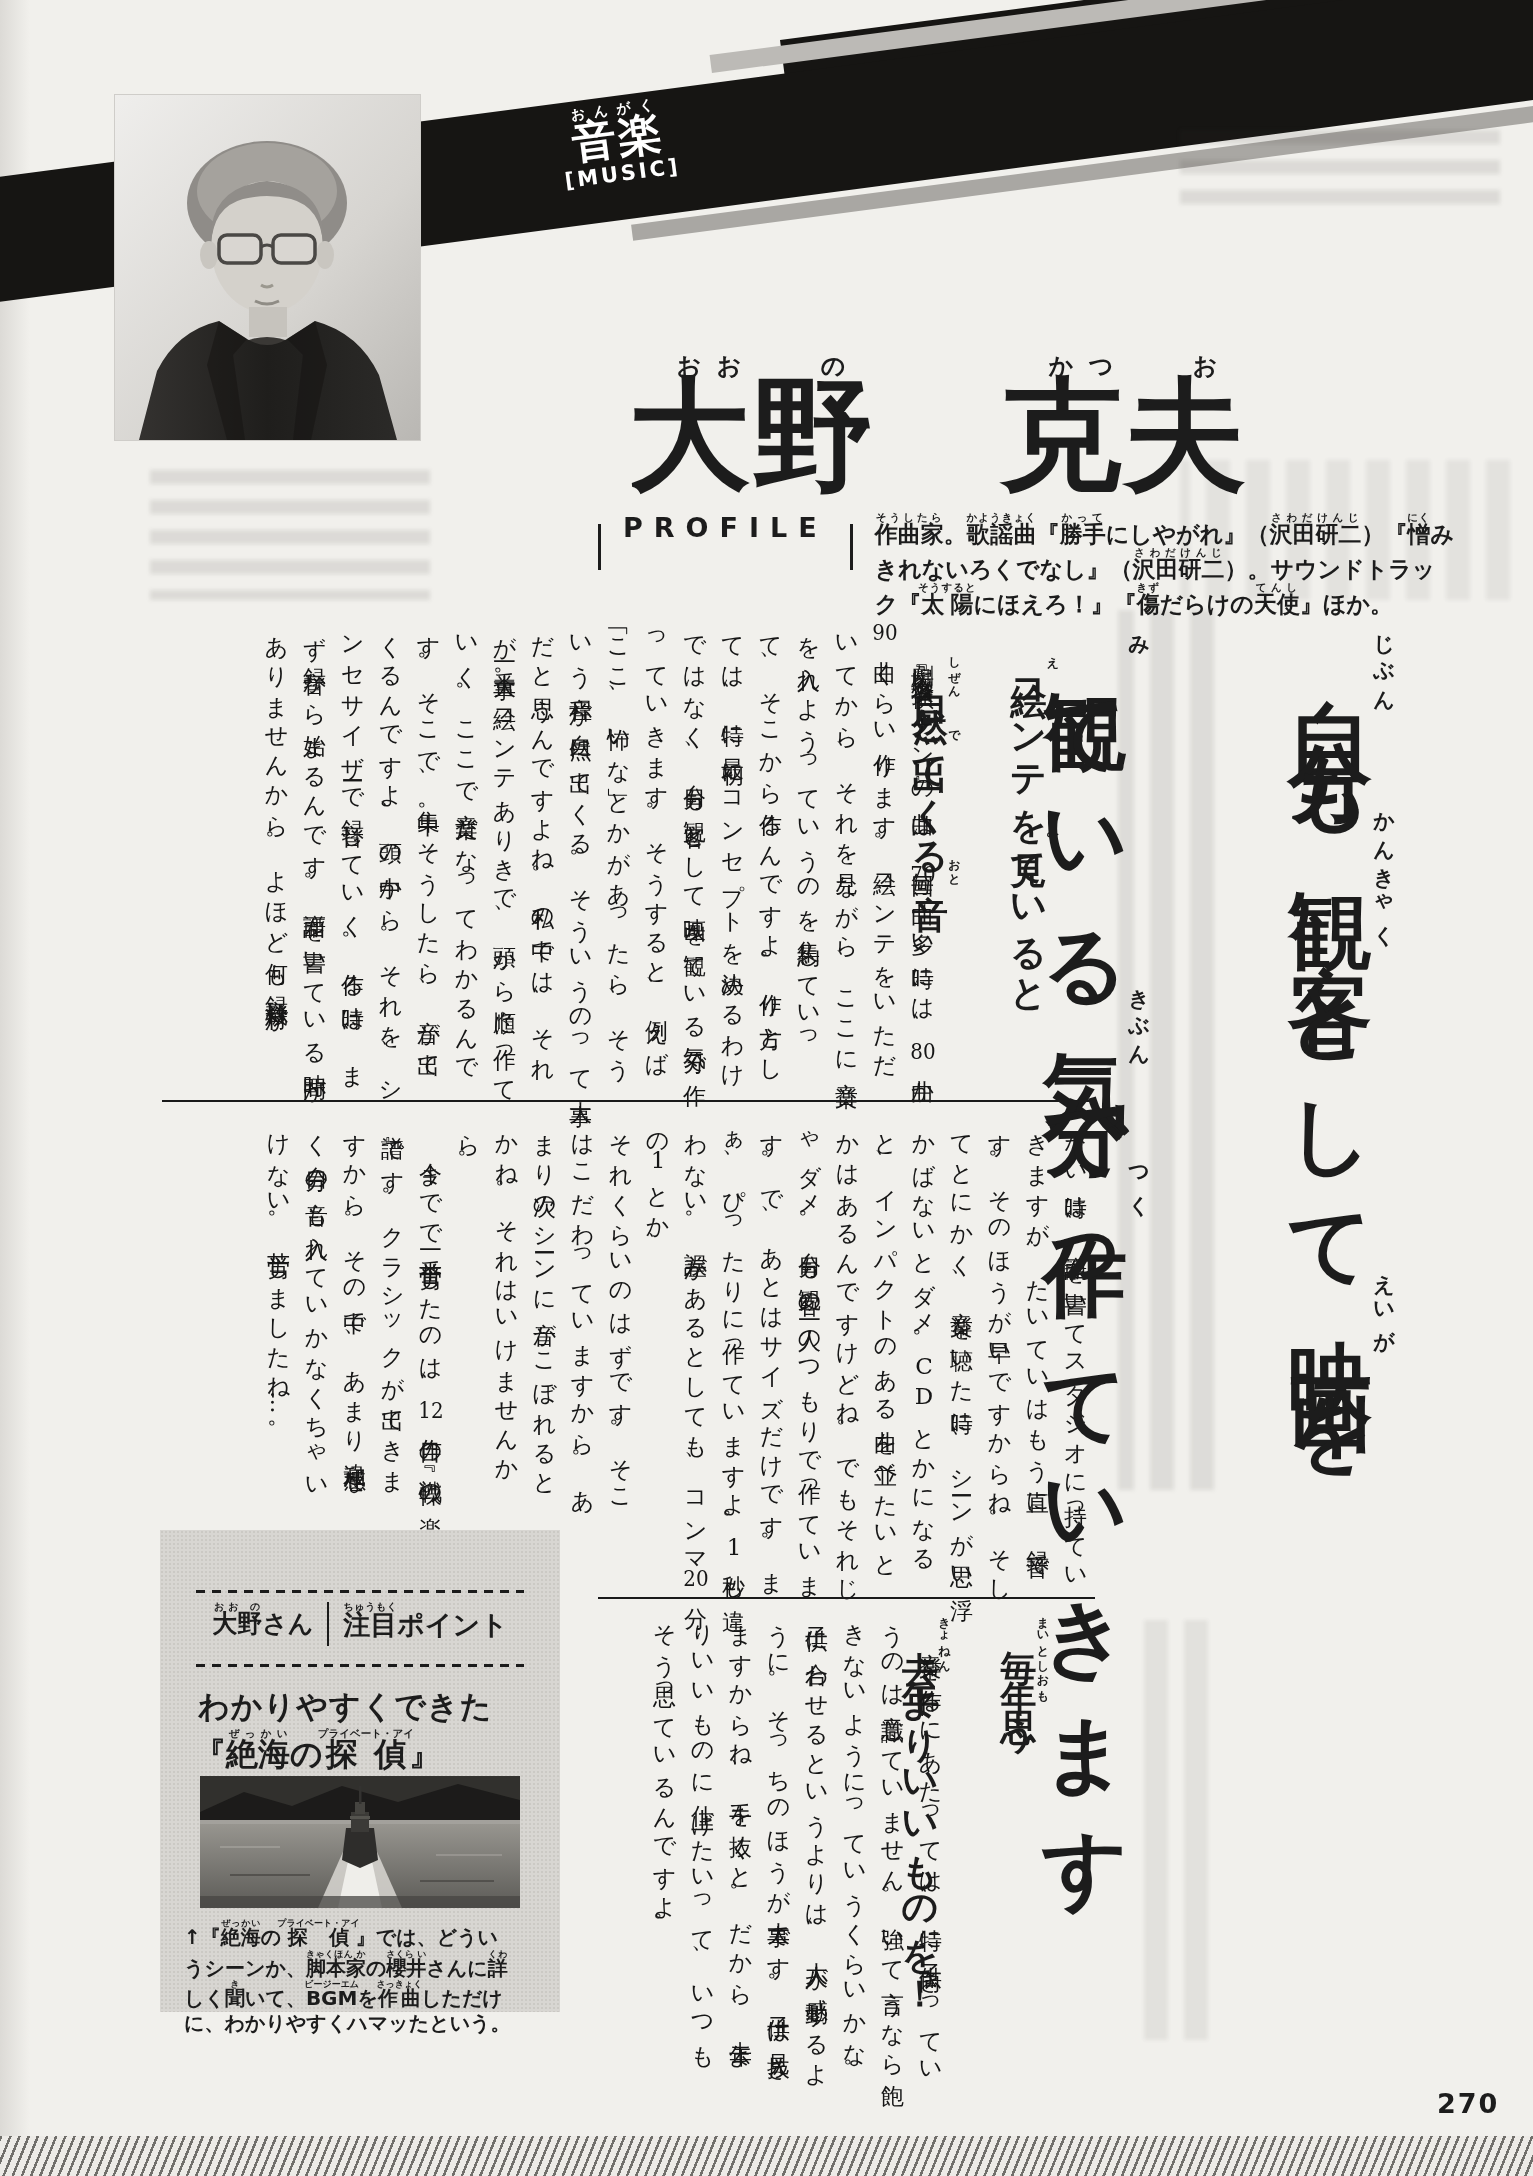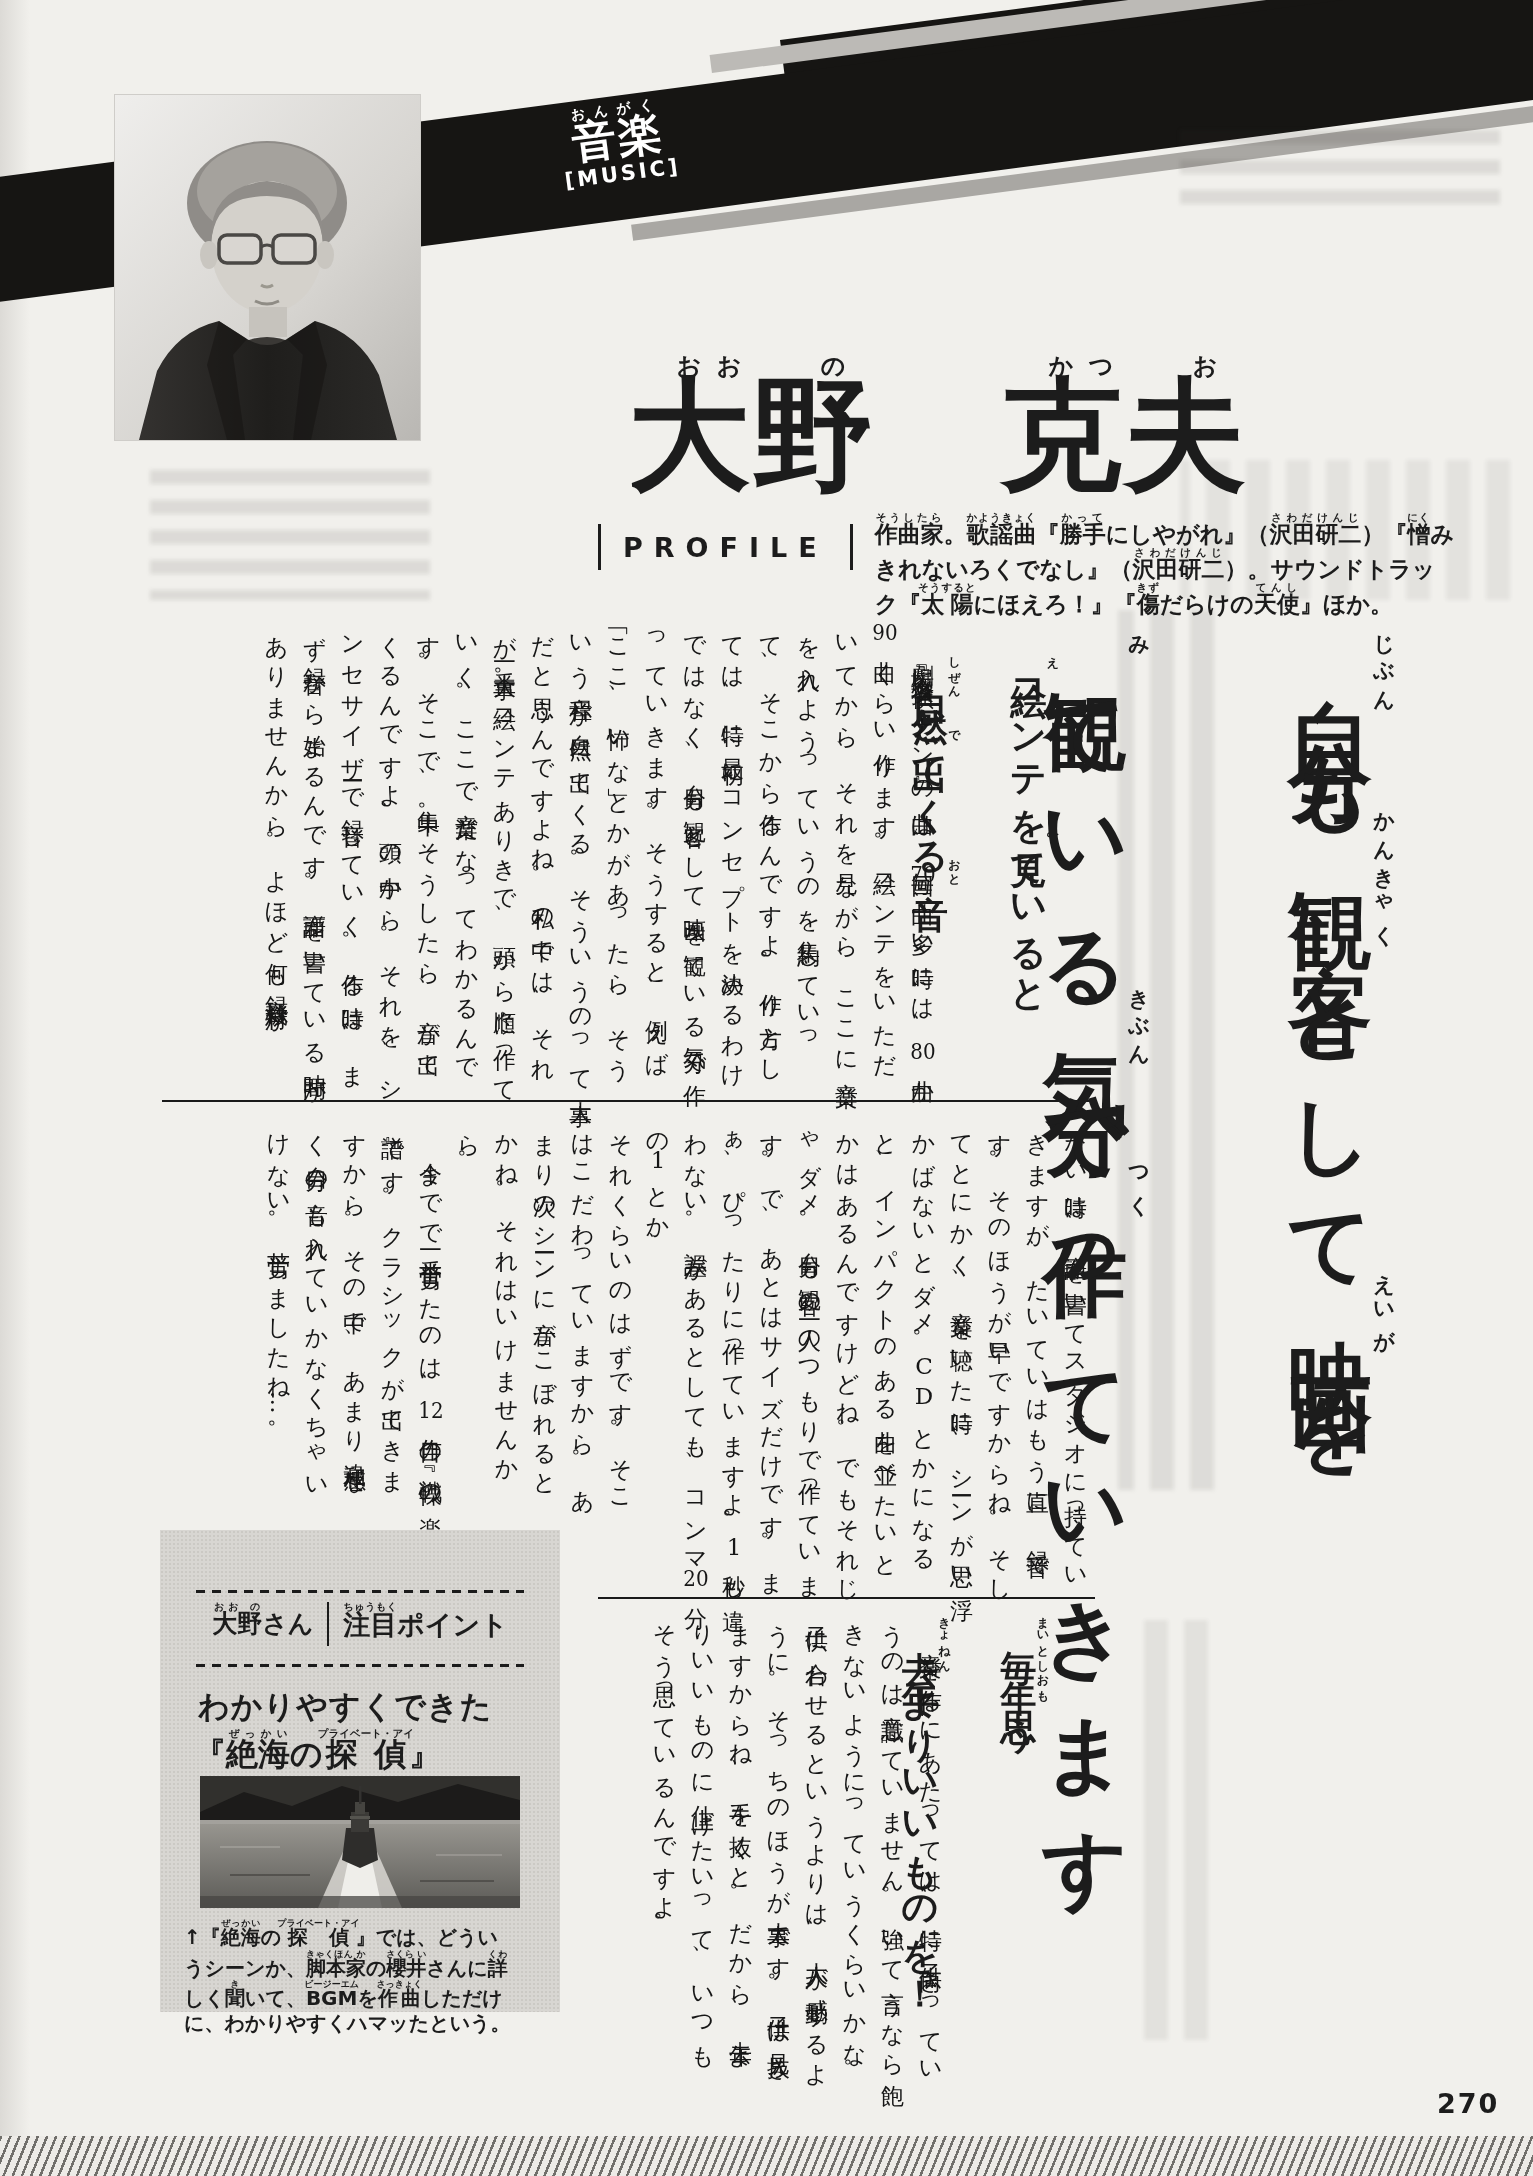--- a/index.html
+++ b/index.html
@@ -19,21 +19,21 @@
   
   .portrait{position:absolute;left:115px;top:95px;width:305px;height:345px;z-index:6;
             box-shadow:0 0 0 1px #cfcdc9;}
   
   .title{position:absolute;left:628px;top:272px;white-space:nowrap;font-weight:900;
          font-size:122px;line-height:1.05;letter-spacing:2px;z-index:4;}
   .title rt{font-size:24px;font-weight:800;letter-spacing:6px;margin-left:44px;}
   
   .profile{position:absolute;left:598px;top:512px;width:860px;display:flex;gap:22px;z-index:4;}
   .pbar{width:3px;height:46px;background:#1c1c1c;margin-top:12px;flex:none;}
-  .plabel{font-size:27px;font-weight:900;letter-spacing:11px;margin-top:20px;flex:none;}
+  .plabel{font-size:27px;font-weight:900;letter-spacing:11px;flex:none;}
   .ptext{width:600px;font-size:23px;line-height:35px;font-weight:600;}
   .ptext rt{font-size:10.5px;font-weight:600;letter-spacing:1px;}
   
   .v{writing-mode:vertical-rl;text-orientation:mixed;position:absolute;white-space:pre-line;}
   .headline{right:30px;top:620px;height:1460px;font-family:"DejaVu Serif","Liberation Serif",serif;
             font-weight:700;font-size:84px;letter-spacing:18px;z-index:3;}
   .headline .vcol{line-height:146px;}
   .headline rt{font-size:21px;letter-spacing:4px;font-weight:600;}
   .sub1{right:433px;top:648px;height:420px;font-weight:900;font-size:36px;letter-spacing:1px;}
   .sub1 .vcol, .sub2 .vcol{line-height:55px;}

